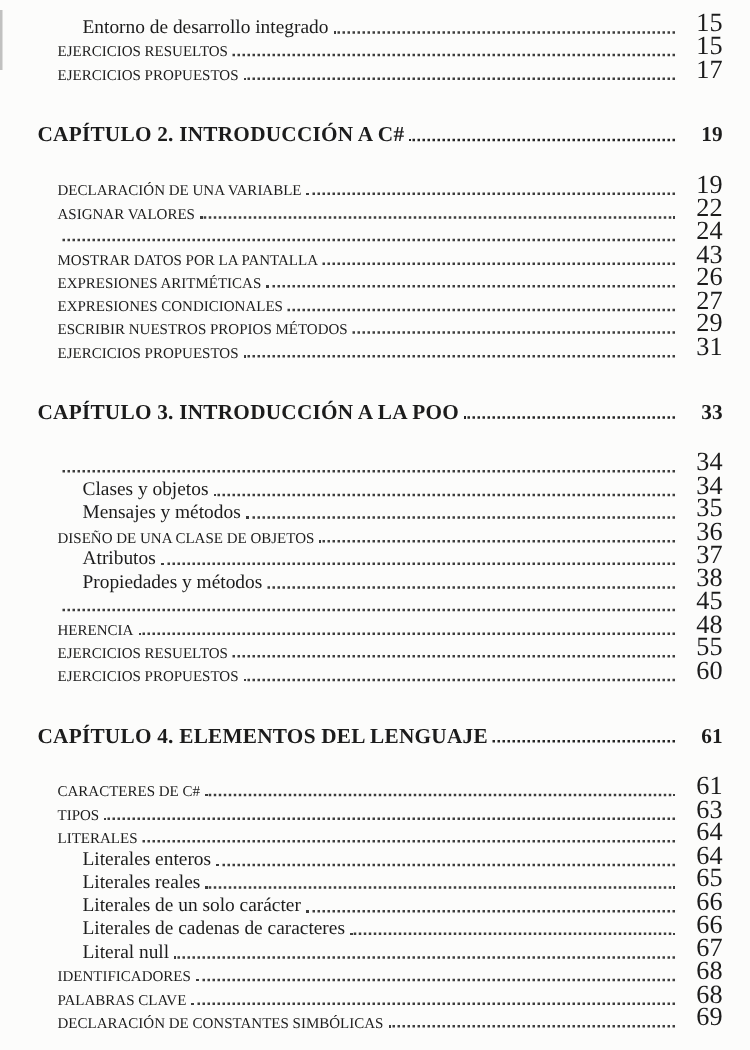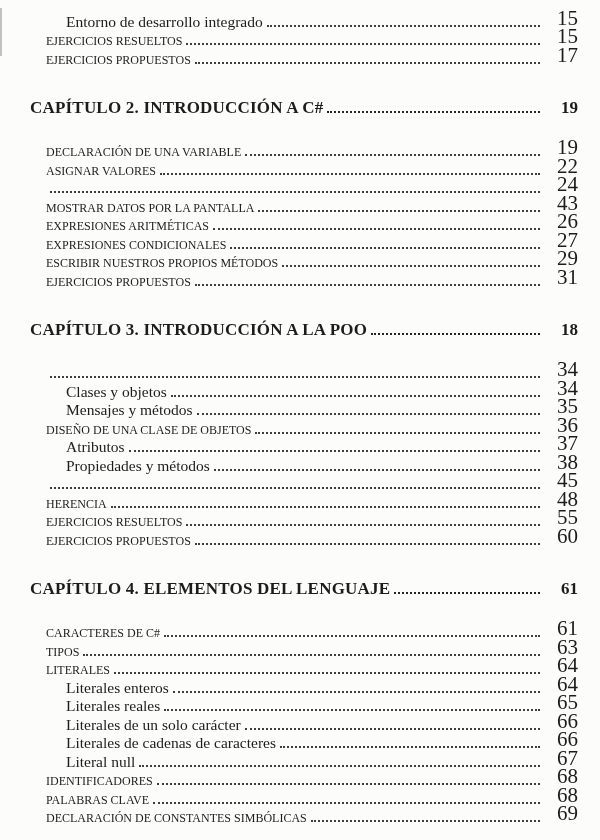--- a/index.html
+++ b/index.html
@@ -127,21 +127,21 @@
   </div>
   <div class="row l1">
     <span class="label">EJERCICIOS PROPUESTOS</span>
     <span class="dots"></span>
     <span class="pg">31</span>
   </div>
 
   <div class="row heading">
     <span class="label">CAPÍTULO 3. INTRODUCCIÓN A LA POO</span>
     <span class="dots"></span>
-    <span class="pg">18</span>
+    <span class="pg">33</span>
   </div>
   <div class="row l1">
     <span class="dots"></span>
     <span class="pg">34</span>
   </div>
   <div class="row l2">
     <span class="label">Clases y objetos</span>
     <span class="dots"></span>
     <span class="pg">34</span>
   </div>

